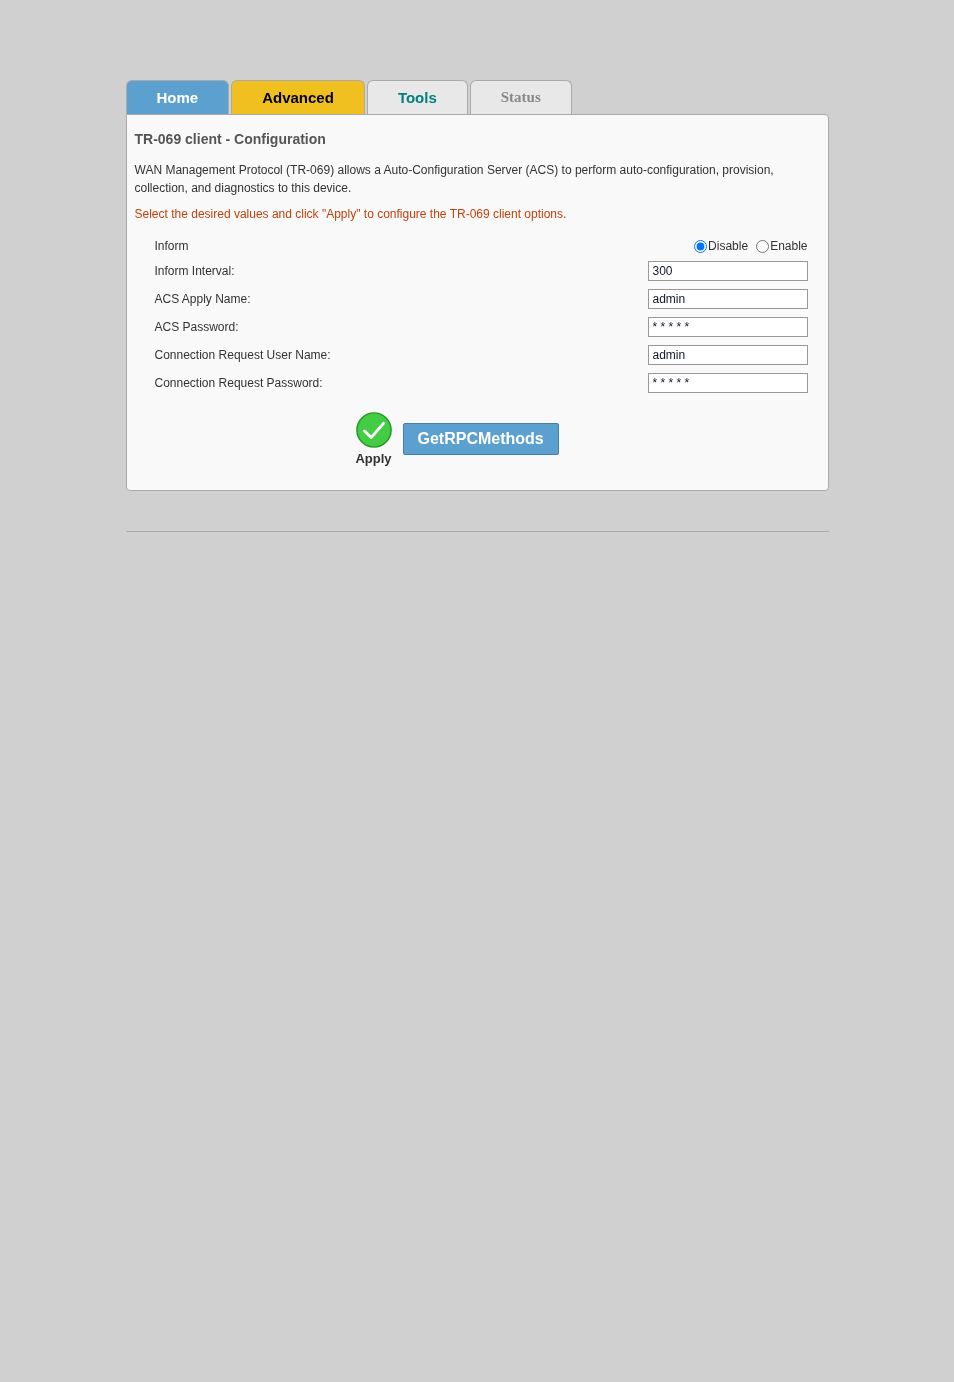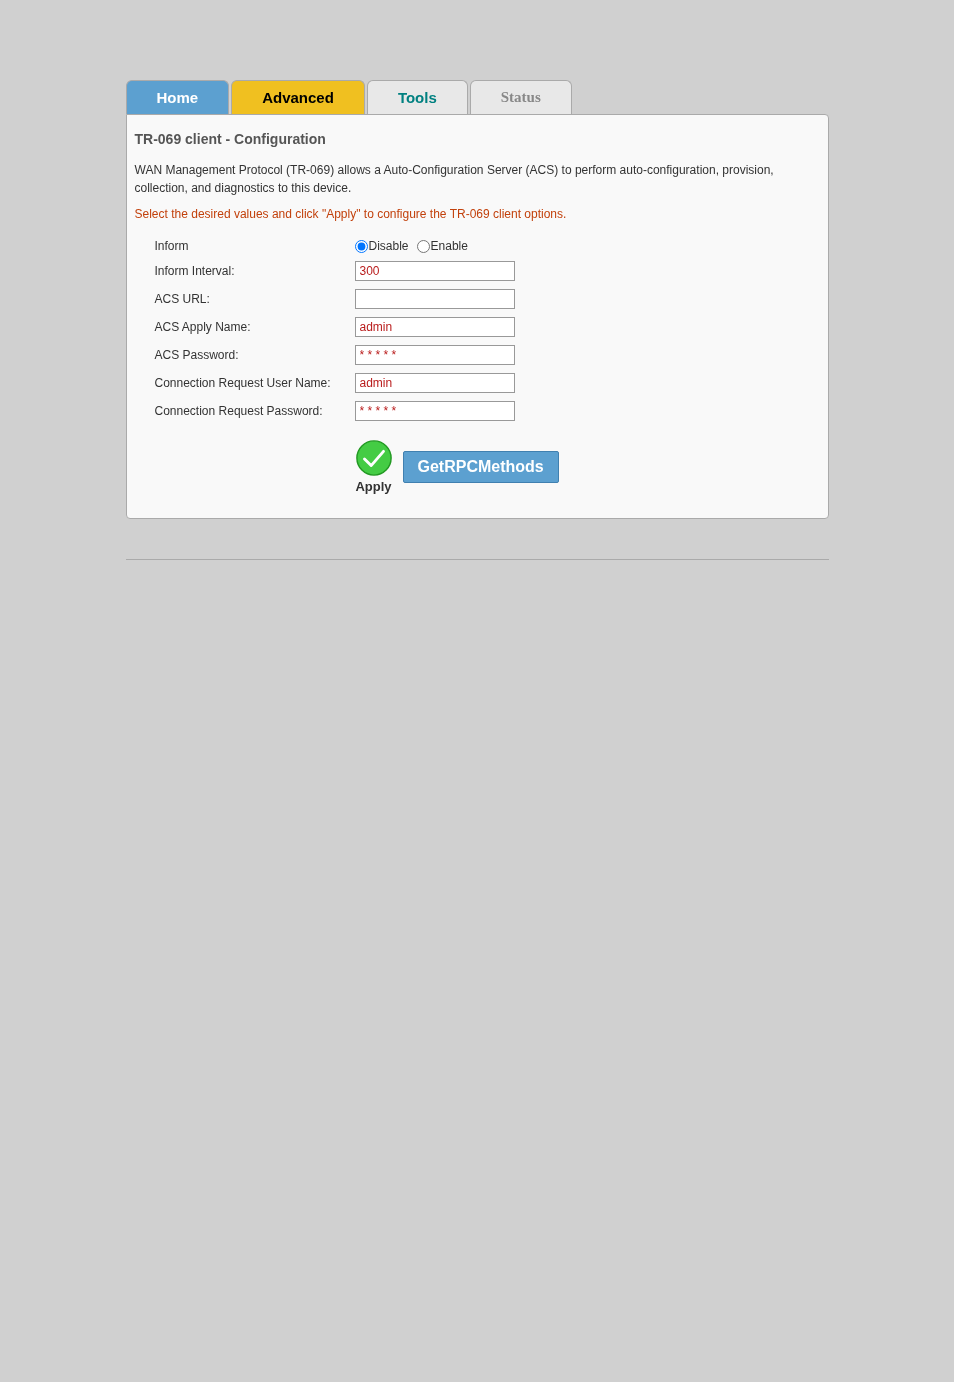--- a/index.html
+++ b/index.html
@@ -80,34 +80,35 @@
       color: #c2410c;
       margin-bottom: 18px;
     }
     .form-section {
       padding-left: 20px;
     }
     .form-row {
       display: flex;
       align-items: center;
       margin-bottom: 8px;
+      justify-content: space-between;
     }
     .form-label {
       width: 200px;
       font-size: 12px;
       color: #333;
       flex-shrink: 0;
     }
     .form-input {
       width: 160px;
       border: 1px solid #999;
       padding: 2px 4px;
       font-size: 12px;
       background: #fff;
-      color: #b91c1c;
+      color: #0f172a;
     }
     .radio-group {
       display: flex;
       align-items: center;
       gap: 8px;
       font-size: 12px;
     }
     .radio-group label {
       display: flex;
       align-items: center;
@@ -196,24 +197,20 @@
             <span>Enable</span>
           </label>
         </div>
       </div>
 
       <div class="form-row">
         <span class="form-label">Inform Interval:</span>
         <input class="form-input" type="text" value="300" style="">
       </div>
 
-      <div class="form-row">
-        <span class="form-label">ACS URL:</span>
-        <input class="form-input" type="text" value="" style="">
-      </div>
 
       <div class="form-row">
         <span class="form-label">ACS Apply Name:</span>
         <input class="form-input" type="text" value="admin" style="">
       </div>
 
       <div class="form-row">
         <span class="form-label">ACS Password:</span>
         <input class="form-input" type="text" value="* * * * *" style="">
       </div>

